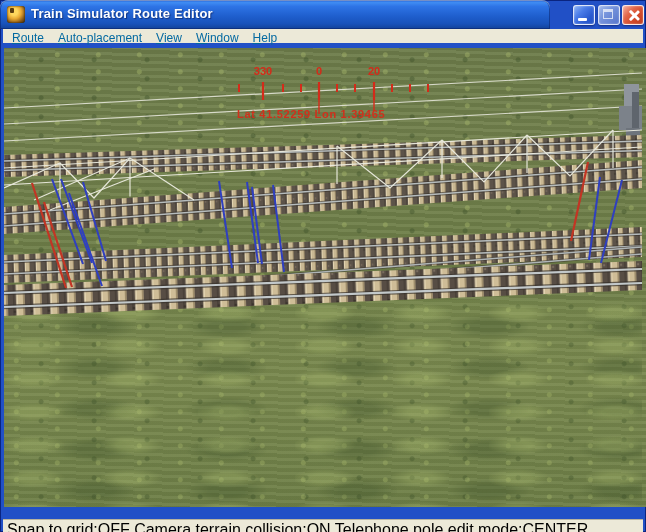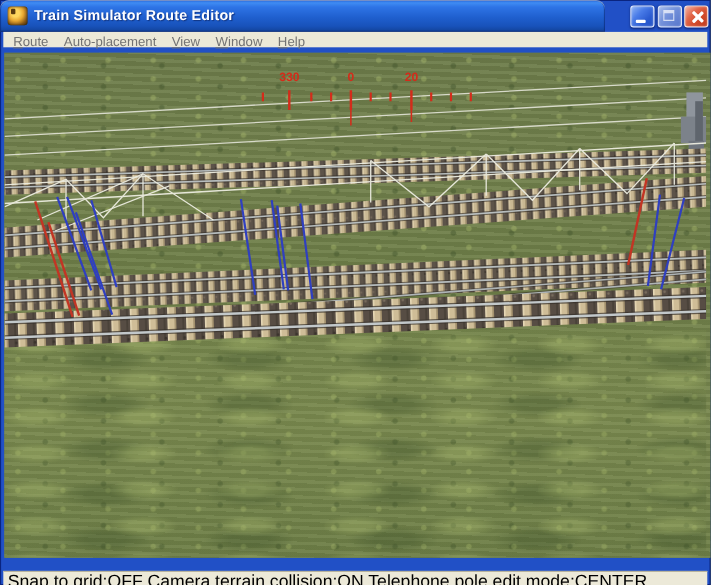--- a/index.html
+++ b/index.html
@@ -23,21 +23,21 @@
   .minimize-glyph{position:absolute;left:4px;bottom:3px;width:9px;height:3px;background:#fff;border-radius:1px;}
   .maximize-glyph{position:absolute;left:4px;top:3px;width:10px;height:10px;border:1px solid rgba(255,255,255,.8);
     border-top-width:3px;box-sizing:border-box;}
   .close-glyph{position:absolute;left:3px;top:2px;width:15px;height:15px;}
   .close-glyph:before,.close-glyph:after{content:"";position:absolute;left:7px;top:1px;width:2.6px;height:13px;background:#fff;border-radius:1px;}
   .close-glyph:before{transform:rotate(45deg);}
   .close-glyph:after{transform:rotate(-45deg);}
 
   
   .menubar{position:absolute;left:3px;top:29px;width:640px;height:14px;background:#ece9d8;
-    font-size:12px;color:#737373;line-height:19px;white-space:nowrap;}
+    font-size:12px;color:#0369a1;line-height:19px;white-space:nowrap;}
   .menu-item{display:inline-block;padding:0 7px;cursor:default;}
   .menu-item:first-child{margin-left:2px;}
 
   
   .viewport{position:absolute;left:4px;top:48px;width:638px;height:459px;overflow:hidden;
     background-color:#70804a;
     background-image:
       radial-gradient(circle at 30% 40%, rgba(172,188,110,.40) 0 2px, rgba(0,0,0,0) 3px),
       radial-gradient(circle at 70% 62%, rgba(56,76,38,.38) 0 2px, rgba(0,0,0,0) 3px),
       repeating-linear-gradient(2deg, rgba(255,255,255,.05) 0 3px, rgba(0,0,0,.06) 3px 7px),
@@ -205,19 +205,20 @@
         <line x1="315" y1="34" x2="315" y2="52" stroke-width="2.2"></line>
         <line x1="370" y1="34" x2="370" y2="52" stroke-width="2.2"></line>
         <line x1="315" y1="52" x2="315" y2="66" stroke-width="1.4"></line>
         <line x1="370" y1="52" x2="370" y2="63" stroke-width="1.4"></line>
       </g>
     </svg>
 
     <span class="compass-label lbl-330">330</span>
     <span class="compass-label lbl-0">0</span>
     <span class="compass-label lbl-30">20</span>
+    <span class="coords-text">Lat 41.52259 Lon 1.39465</span>
   </div>
 
   <div class="statusbar">
     <span>Snap to grid:OFF Camera terrain collision:ON Telephone pole edit mode:CENTER</span>
   </div>
 
 </div>
 
 </body></html>

